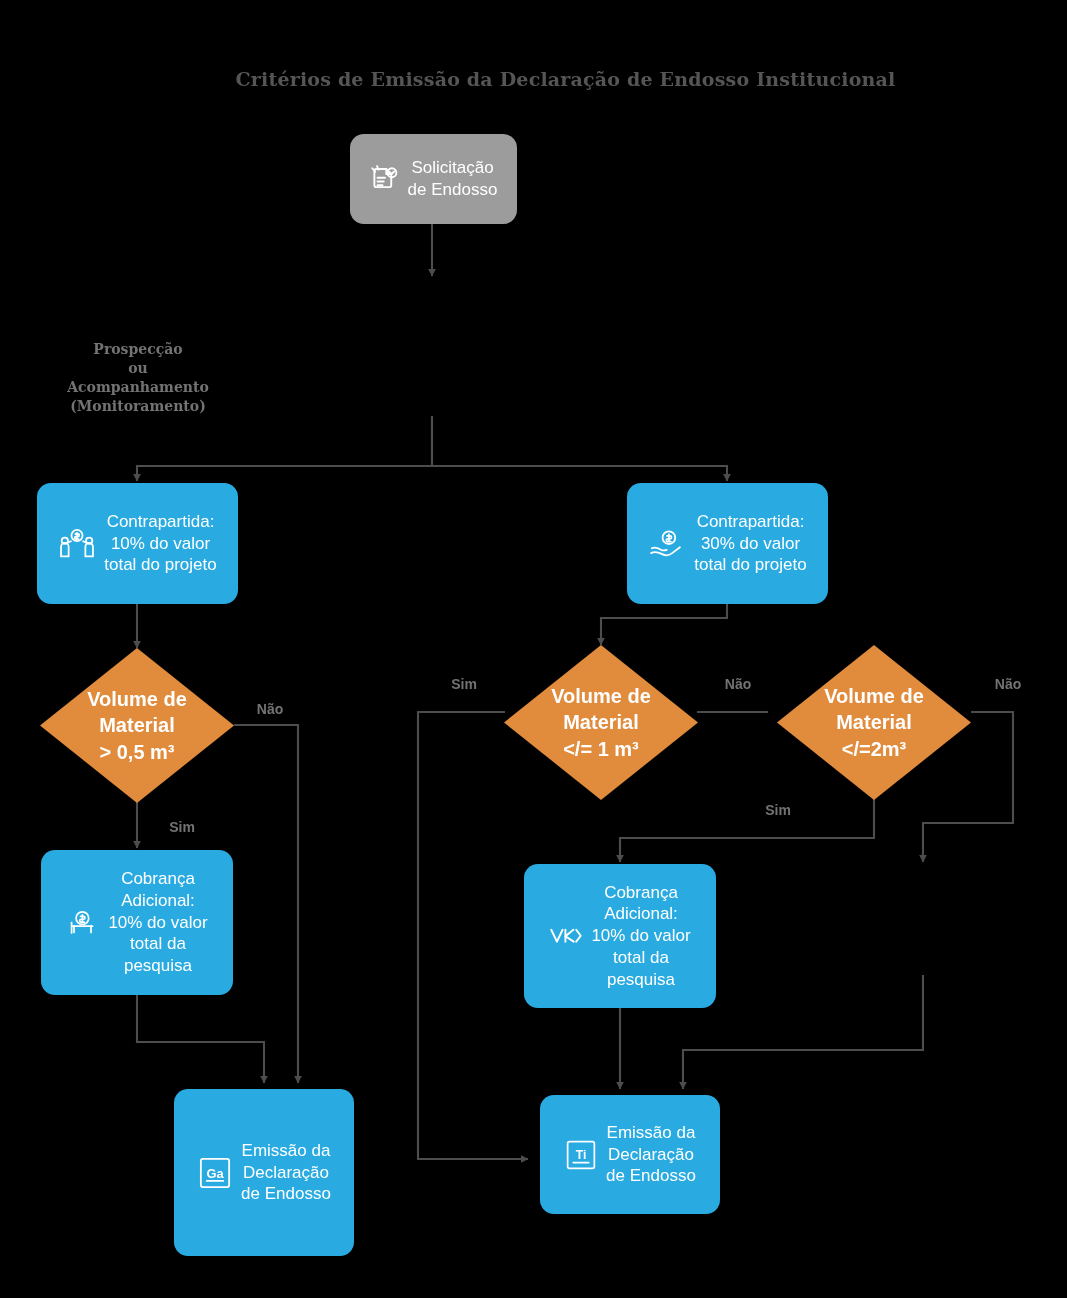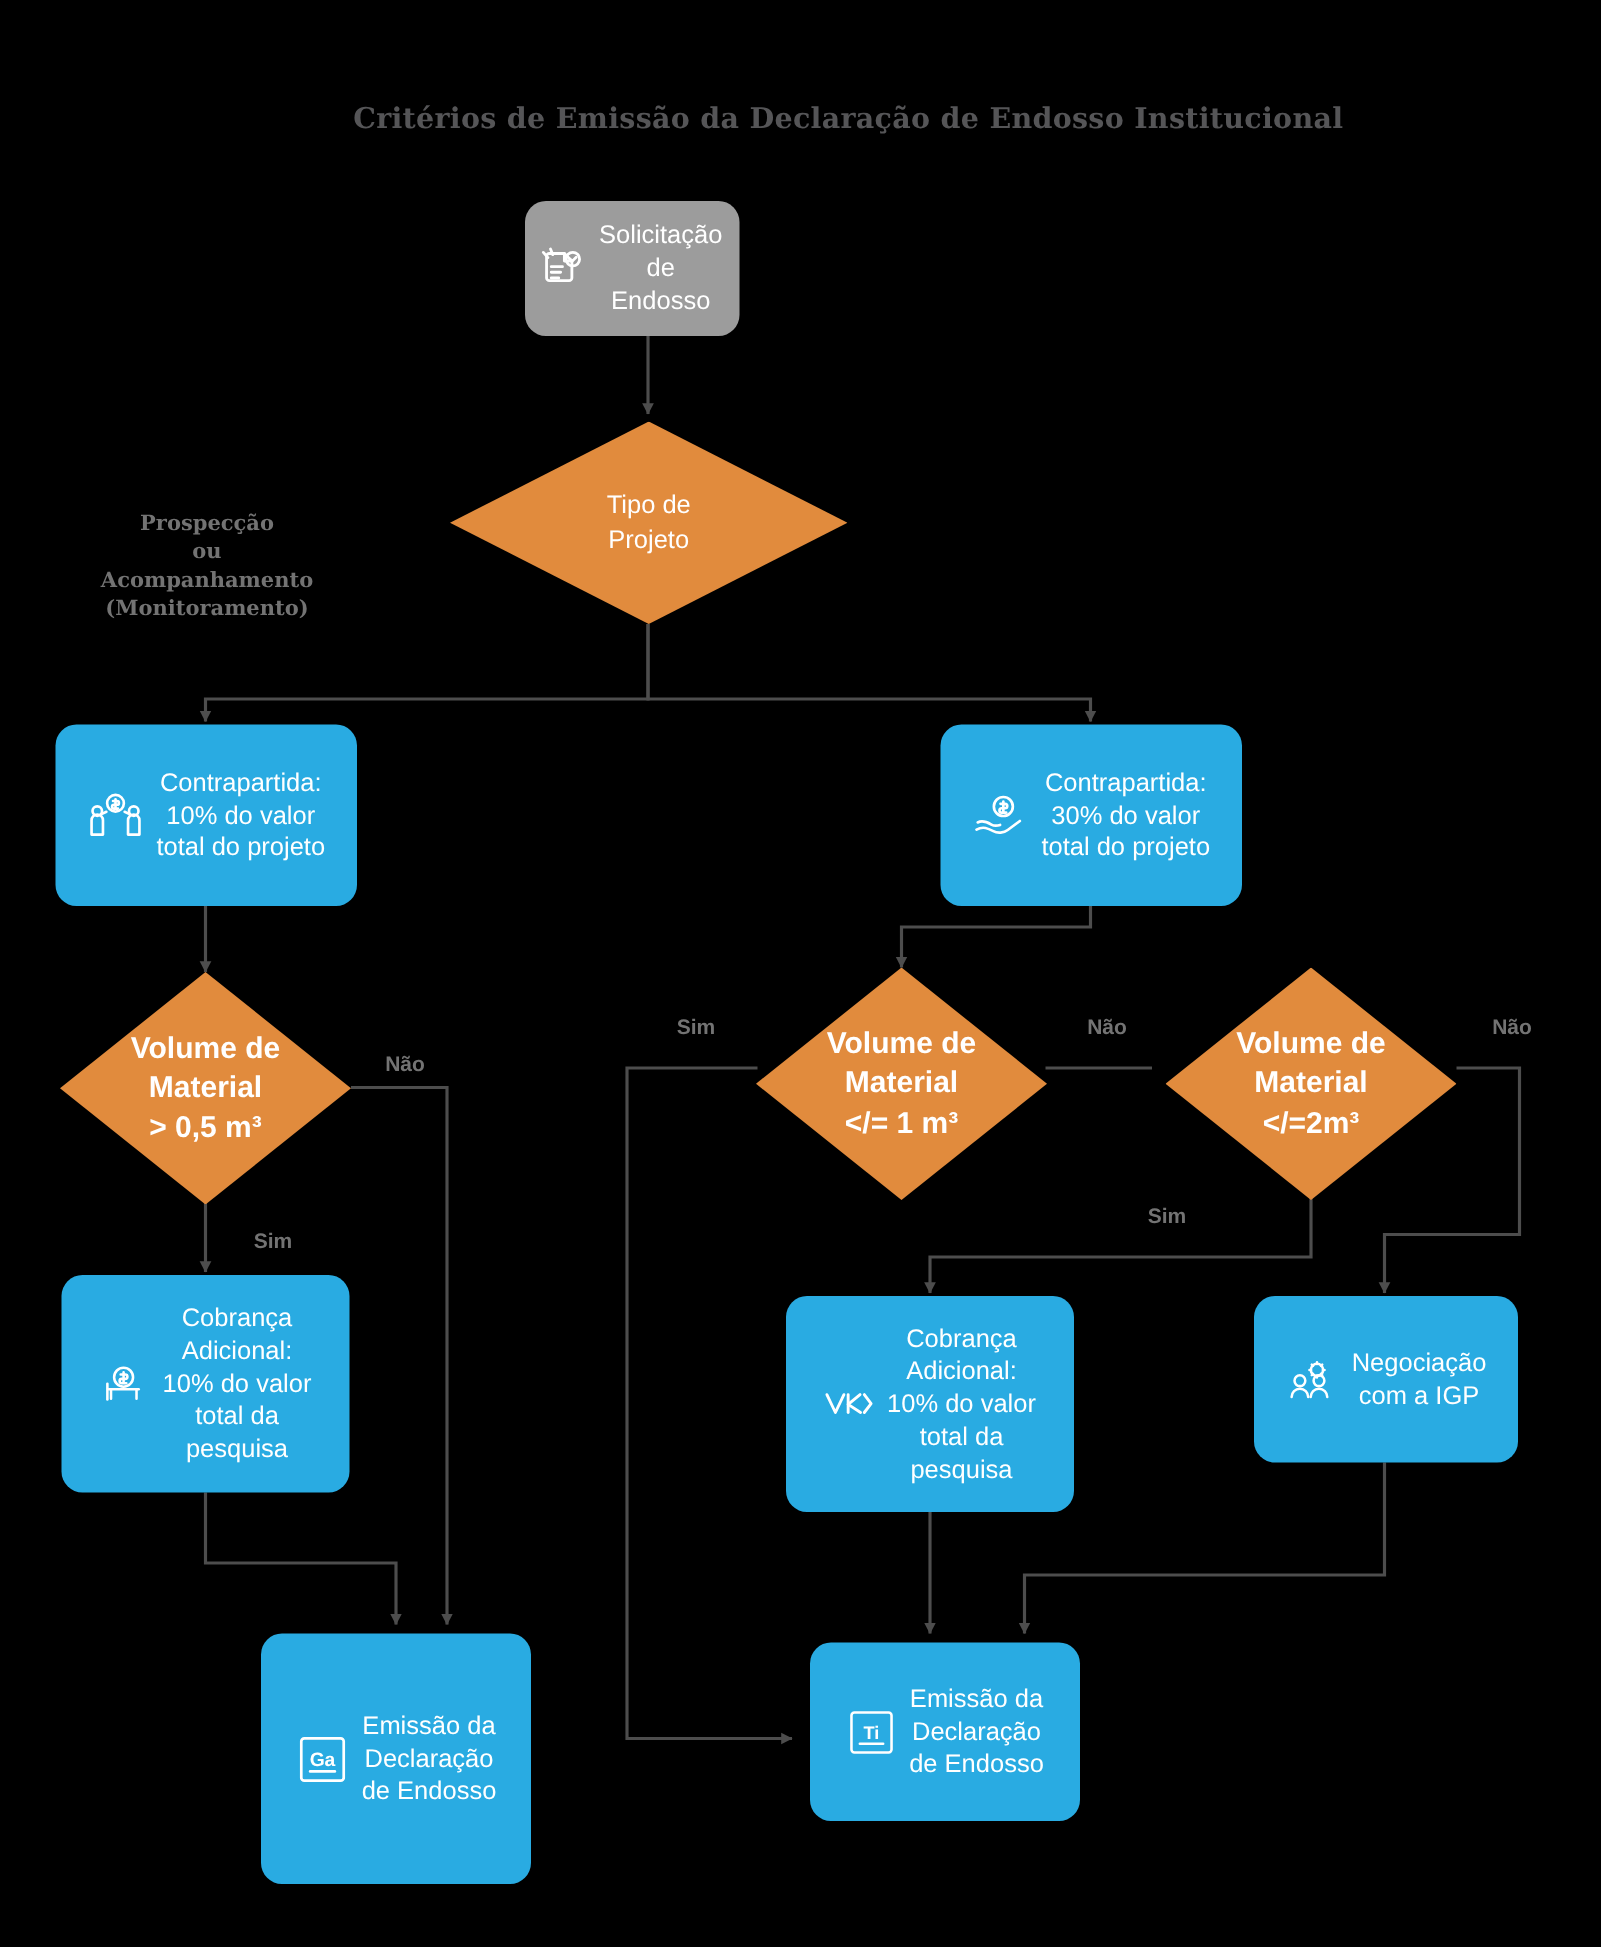--- a/index.html
+++ b/index.html
@@ -75,42 +75,37 @@
       <path d="M874,780 L874,838 L620,838 L620,862" marker-end="url(#ah)"></path>
 
       <path d="M971,712 L1013,712 L1013,823 L923,823 L923,862" marker-end="url(#ah)"></path>
 
       <path d="M620,1008 L620,1089" marker-end="url(#ah)"></path>
 
       <path d="M923,975 L923,1050 L683,1050 L683,1089" marker-end="url(#ah)"></path>
     </g>
   </svg>
 
-  <div class="node box gray" style="left:350px;top:134px;width:143px;height:90px;">
+  <div class="node box gray" style="left:350px;top:134px;width:167px;height:90px;">
     <div class="inner">
       <span class="ico">
         <svg width="30" height="30" viewBox="0 0 24 24" fill="none" stroke="#fff" stroke-width="1.5" stroke-linecap="round" stroke-linejoin="round">
           <path d="M5 4h8l4 4v9a1.5 1.5 0 0 1-1.5 1.5H5A1.5 1.5 0 0 1 3.5 17V5.5A1.5 1.5 0 0 1 5 4z"></path>
           <path d="M13 4v4h4"></path>
           <path d="M6 11h6M6 14h5M6 17h4"></path>
           <circle cx="17.5" cy="7" r="3.6"></circle>
           <path d="M16 7l1.1 1.2L19.3 6"></path>
           <path d="M4.2 6.2L1.8 3.4M6.8 4.6L5.6 1.6"></path>
         </svg>
       </span>
       <span class="txt">Solicitação
 de Endosso</span>
     </div>
   </div>
 
-  <div class="diamond" style="left:300px;top:281px;width:265px;height:135px;">
-    <div class="dshape"></div>
-    <div class="dtxt" style="font-weight:400;font-size:17px;">Tipo de
-Projeto</div>
-  </div>
 
   <div class="elabel serif" style="left:28px;top:340px;width:220px;">Prospecção
 ou
 Acompanhamento
 (Monitoramento)</div>
 
   <div class="node box blue" style="left:37px;top:483px;width:201px;height:121px;">
     <div class="inner">
       <span class="ico">
         <svg width="38" height="34" viewBox="0 0 30 26" fill="none" stroke="#fff" stroke-width="1.4" stroke-linecap="round" stroke-linejoin="round">
@@ -202,36 +197,20 @@
         </svg>
       </span>
       <span class="txt">Cobrança
 Adicional:
 10% do valor
 total da
 pesquisa</span>
     </div>
   </div>
 
-  <div class="node box blue" style="left:836px;top:864px;width:176px;height:111px;">
-    <div class="inner">
-      <span class="ico">
-        <svg width="36" height="32" viewBox="0 0 30 26" fill="none" stroke="#fff" stroke-width="1.4" stroke-linecap="round" stroke-linejoin="round">
-          <circle cx="17.5" cy="7.4" r="3.4"></circle>
-          <path d="M17.5 3.2v.9M17.5 10.7v.9M13.3 7.4h.9M20.8 7.4h.9M14.6 4.5l.7.7M19.7 9.6l.7.7M20.4 4.5l-.7.7M15.3 9.6l-.7.7"></path>
-          <circle cx="8" cy="13.4" r="3"></circle>
-          <path d="M3.4 22.4a4.6 4.6 0 0 1 9.2 0"></path>
-          <circle cx="18.6" cy="13.4" r="3"></circle>
-          <path d="M14 22.4a4.6 4.6 0 0 1 9.2 0"></path>
-        </svg>
-      </span>
-      <span class="txt">Negociação
-com a IGP</span>
-    </div>
-  </div>
 
   <div class="node box blue" style="left:174px;top:1089px;width:180px;height:167px;">
     <div class="inner">
       <span class="ico">
         <svg width="36" height="36" viewBox="0 0 28 28" fill="none" stroke="#fff" stroke-width="1.4" stroke-linecap="round" stroke-linejoin="round">
           <rect x="3" y="3" width="22" height="22" rx="1.6"></rect>
           <text x="14" y="17.6" text-anchor="middle" font-family="Liberation Sans, sans-serif" font-size="10" font-weight="700" fill="#fff" stroke="none">Ga</text>
           <path d="M7.6 20.2h12.8"></path>
         </svg>
       </span>

